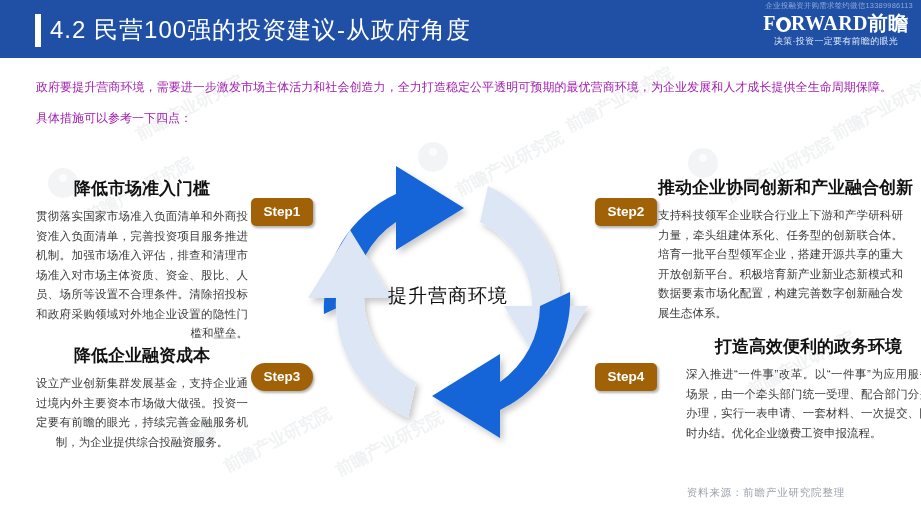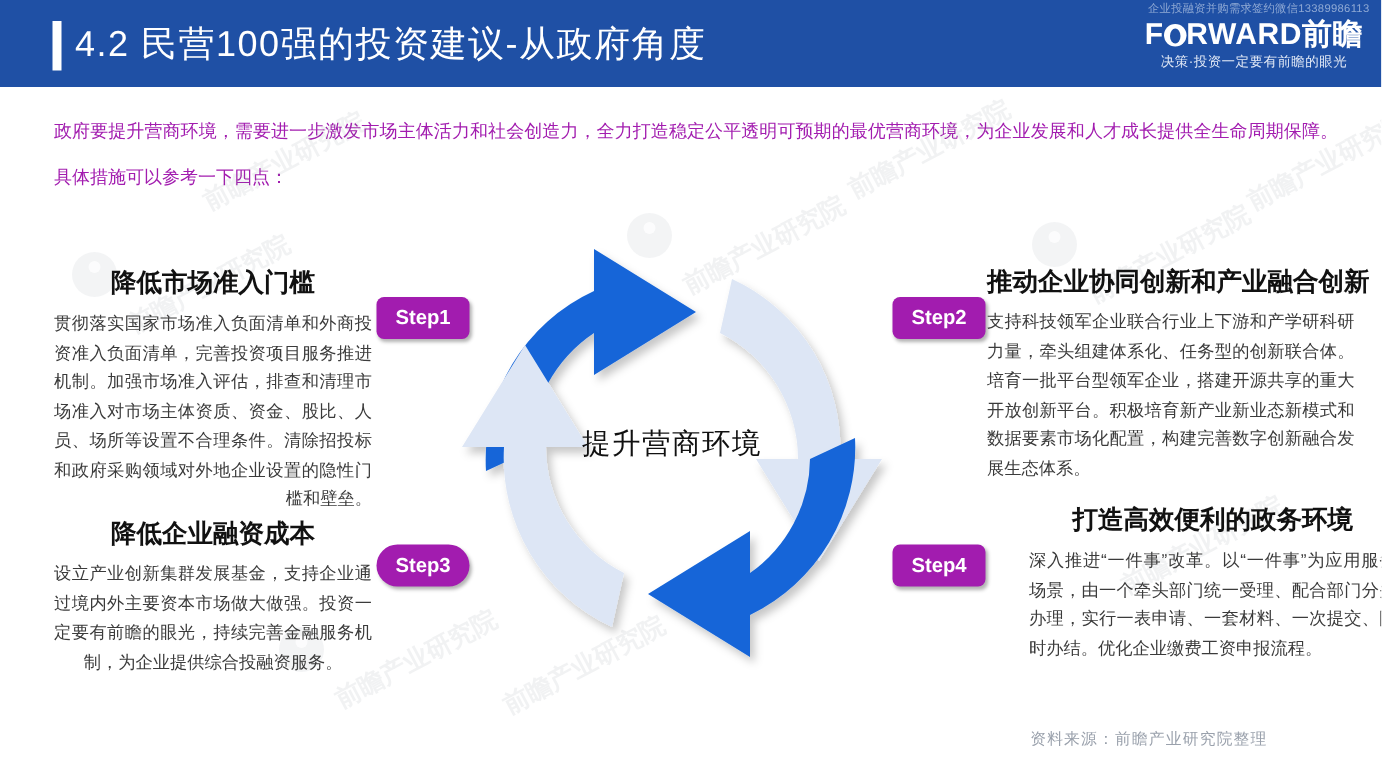--- a/index.html
+++ b/index.html
@@ -56,20 +56,21 @@
     text-align: center;
     width: 150px;
   }
   #logo-main {
     color: #ffffff;
     font-size: 20px;
     font-weight: bold;
     letter-spacing: 0.4px;
     line-height: 22px;
     white-space: nowrap;
+    font-family: Liberation Serif, serif;
   }
   #logo-main .ohole {
     display: inline-block;
     position: relative;
     width: 15px;
     height: 15px;
     vertical-align: -2px;
     margin: 0 0px;
   }
   #logo-main .ohole::before {
@@ -181,21 +182,21 @@
     color: #111111;
     letter-spacing: 1px;
   }
 
   
   .step-badge {
     position: absolute;
     width: 62px;
     height: 28px;
     border-radius: 5px;
-    background: #a21caf;
+    background: #a16207;
     color: #ffffff;
     font-size: 13.5px;
     font-weight: bold;
     line-height: 28px;
     text-align: center;
     box-shadow: 1.5px 2px 2.5px rgba(0,0,0,0.30);
   }
   #step-1 { left: 251px; top: 198px; }
   #step-2 { left: 595px; top: 198px; }
   #step-3 { left: 251px; top: 363px; border-radius: 14px; }

